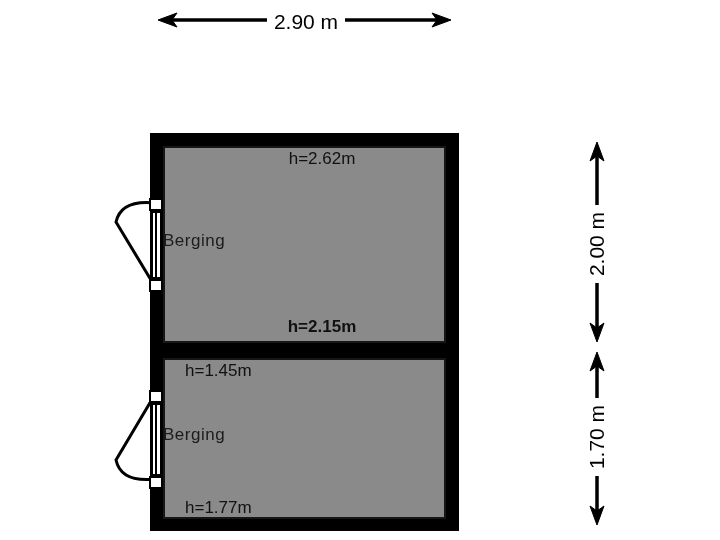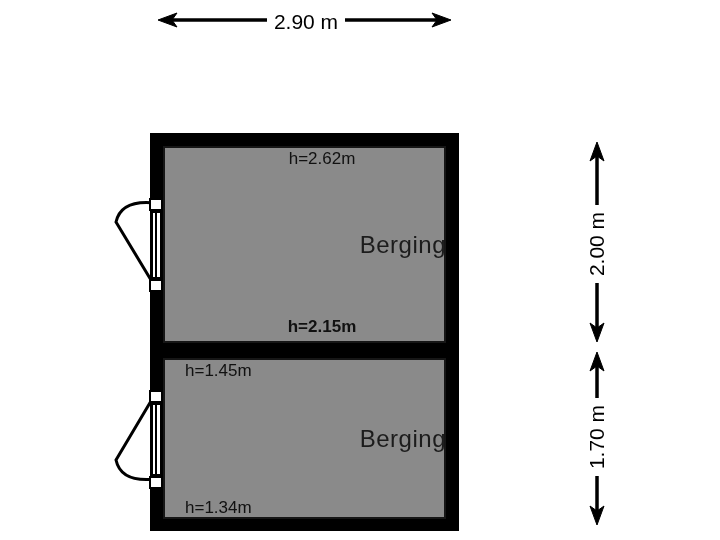--- a/index.html
+++ b/index.html
@@ -12,23 +12,23 @@
   .stage{position:relative;width:720px;height:540px;background:#ffffff;padding-left:20px;}
   .abs{position:absolute;}
   .building{background:#000000;}
   .room{
     background:#8a8a8a;
     border:2px solid #161616;
     box-sizing:border-box;
   }
   .room-name{
     color:#1c1c1c;
-    font-size:24px;
+    font-size:17px;
     letter-spacing:0.5px;
-    text-align:right;
+    text-align:left;
   }
   .h-label{
     color:#111111;
     font-size:17px;
     white-space:nowrap;
   }
   .h-center{width:318px;text-align:center;}
   .dim-chip{
     background:#ffffff;
     border-radius:9px;
@@ -121,15 +121,15 @@
   <div class="abs dim-chip chip-v" style="left:558px;top:422px;">
     <span>1.70 m</span>
   </div>
 
   <div class="abs h-label h-center" style="left:163px;top:149px;">h=2.62m</div>
   <div class="abs room-name" style="left:163px;top:231px;width:283px;">Berging</div>
   <div class="abs h-label h-center" style="left:163px;top:317px;font-weight:bold;">h=2.15m</div>
 
   <div class="abs h-label" style="left:185px;top:361px;">h=1.45m</div>
   <div class="abs room-name" style="left:163px;top:425px;width:283px;">Berging</div>
-  <div class="abs h-label" style="left:185px;top:498px;">h=1.34m</div>
+  <div class="abs h-label" style="left:185px;top:498px;">h=1.77m</div>
 
 </div>
 
 </body></html>

